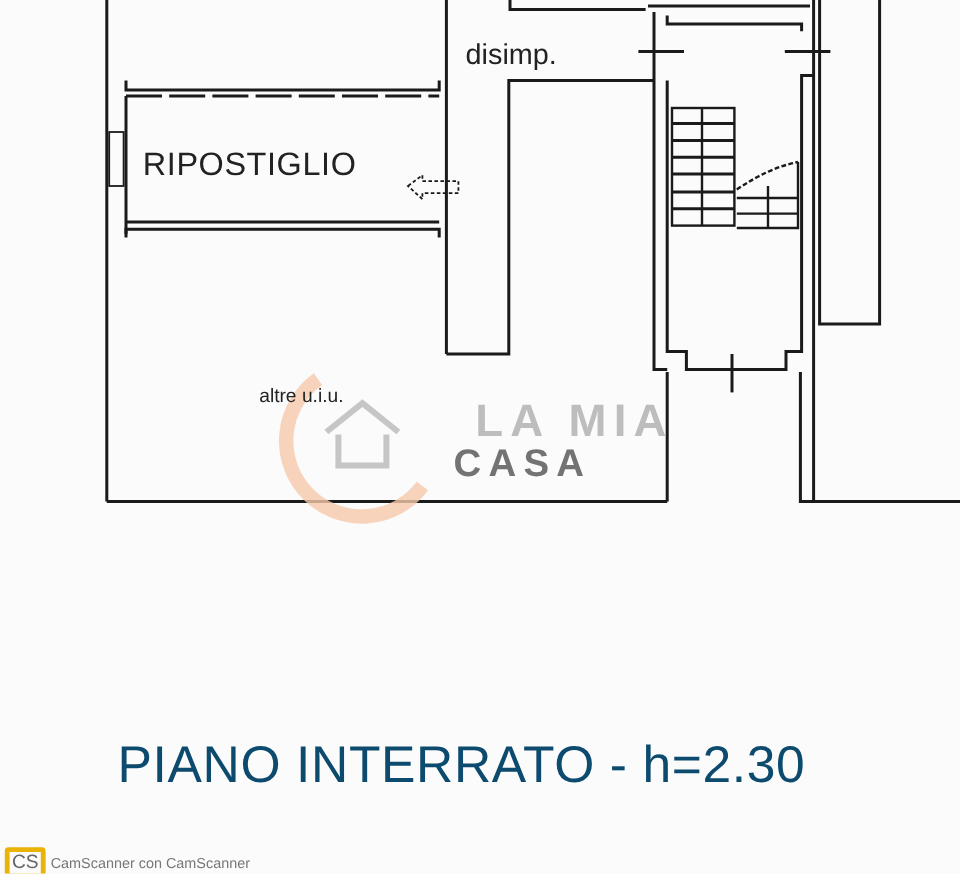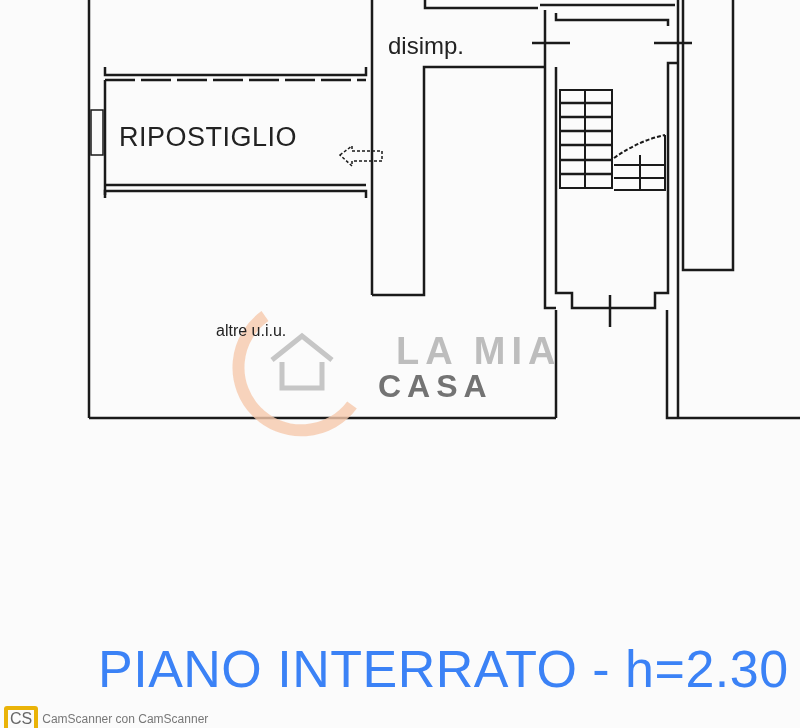--- a/index.html
+++ b/index.html
@@ -2,21 +2,21 @@
 <html><head>
 <meta charset="utf-8">
 <style>
   html,body{margin:0;padding:0;background:#fbfbfb;}
   body{width:800px;height:728px;position:relative;overflow:hidden;font-family:"Liberation Sans",sans-serif;}
   svg.plan{position:absolute;left:0;top:0;}
   .label{position:absolute;color:#222;white-space:nowrap;text-align:center;}
   .ripost{left:119px;top:122px;font-size:27px;letter-spacing:0.5px;}
   .disimp{left:388px;top:32px;font-size:24px;}
   .altre{left:216px;top:322px;font-size:16px;}
-  .title{left:98px;top:614px;font-size:52px;color:#3b82f6;letter-spacing:0.5px;margin-top:25px;}
+  .title{left:98px;top:614px;font-size:43px;color:#0c4a6e;letter-spacing:0.5px;}
   .wm1{left:380px;top:330px;font-size:38px;font-weight:bold;color:#bdbdbd;letter-spacing:6px;margin-left:16px;}
   .wm2{left:378px;top:368px;font-size:32px;font-weight:bold;color:#737373;letter-spacing:6px;}
   .footer{position:absolute;left:4px;top:706px;font-size:12px;color:#777;display:flex;align-items:center;gap:4px;}
   .cs{border:4px solid #eab308;border-radius:3px;font-size:16px;padding:0 2px;color:#666;}
 </style>
 </head>
 <body>
 
 <svg class="plan" width="800" height="728">
   <g stroke="#1a1a1a" stroke-width="2.5" fill="none">

